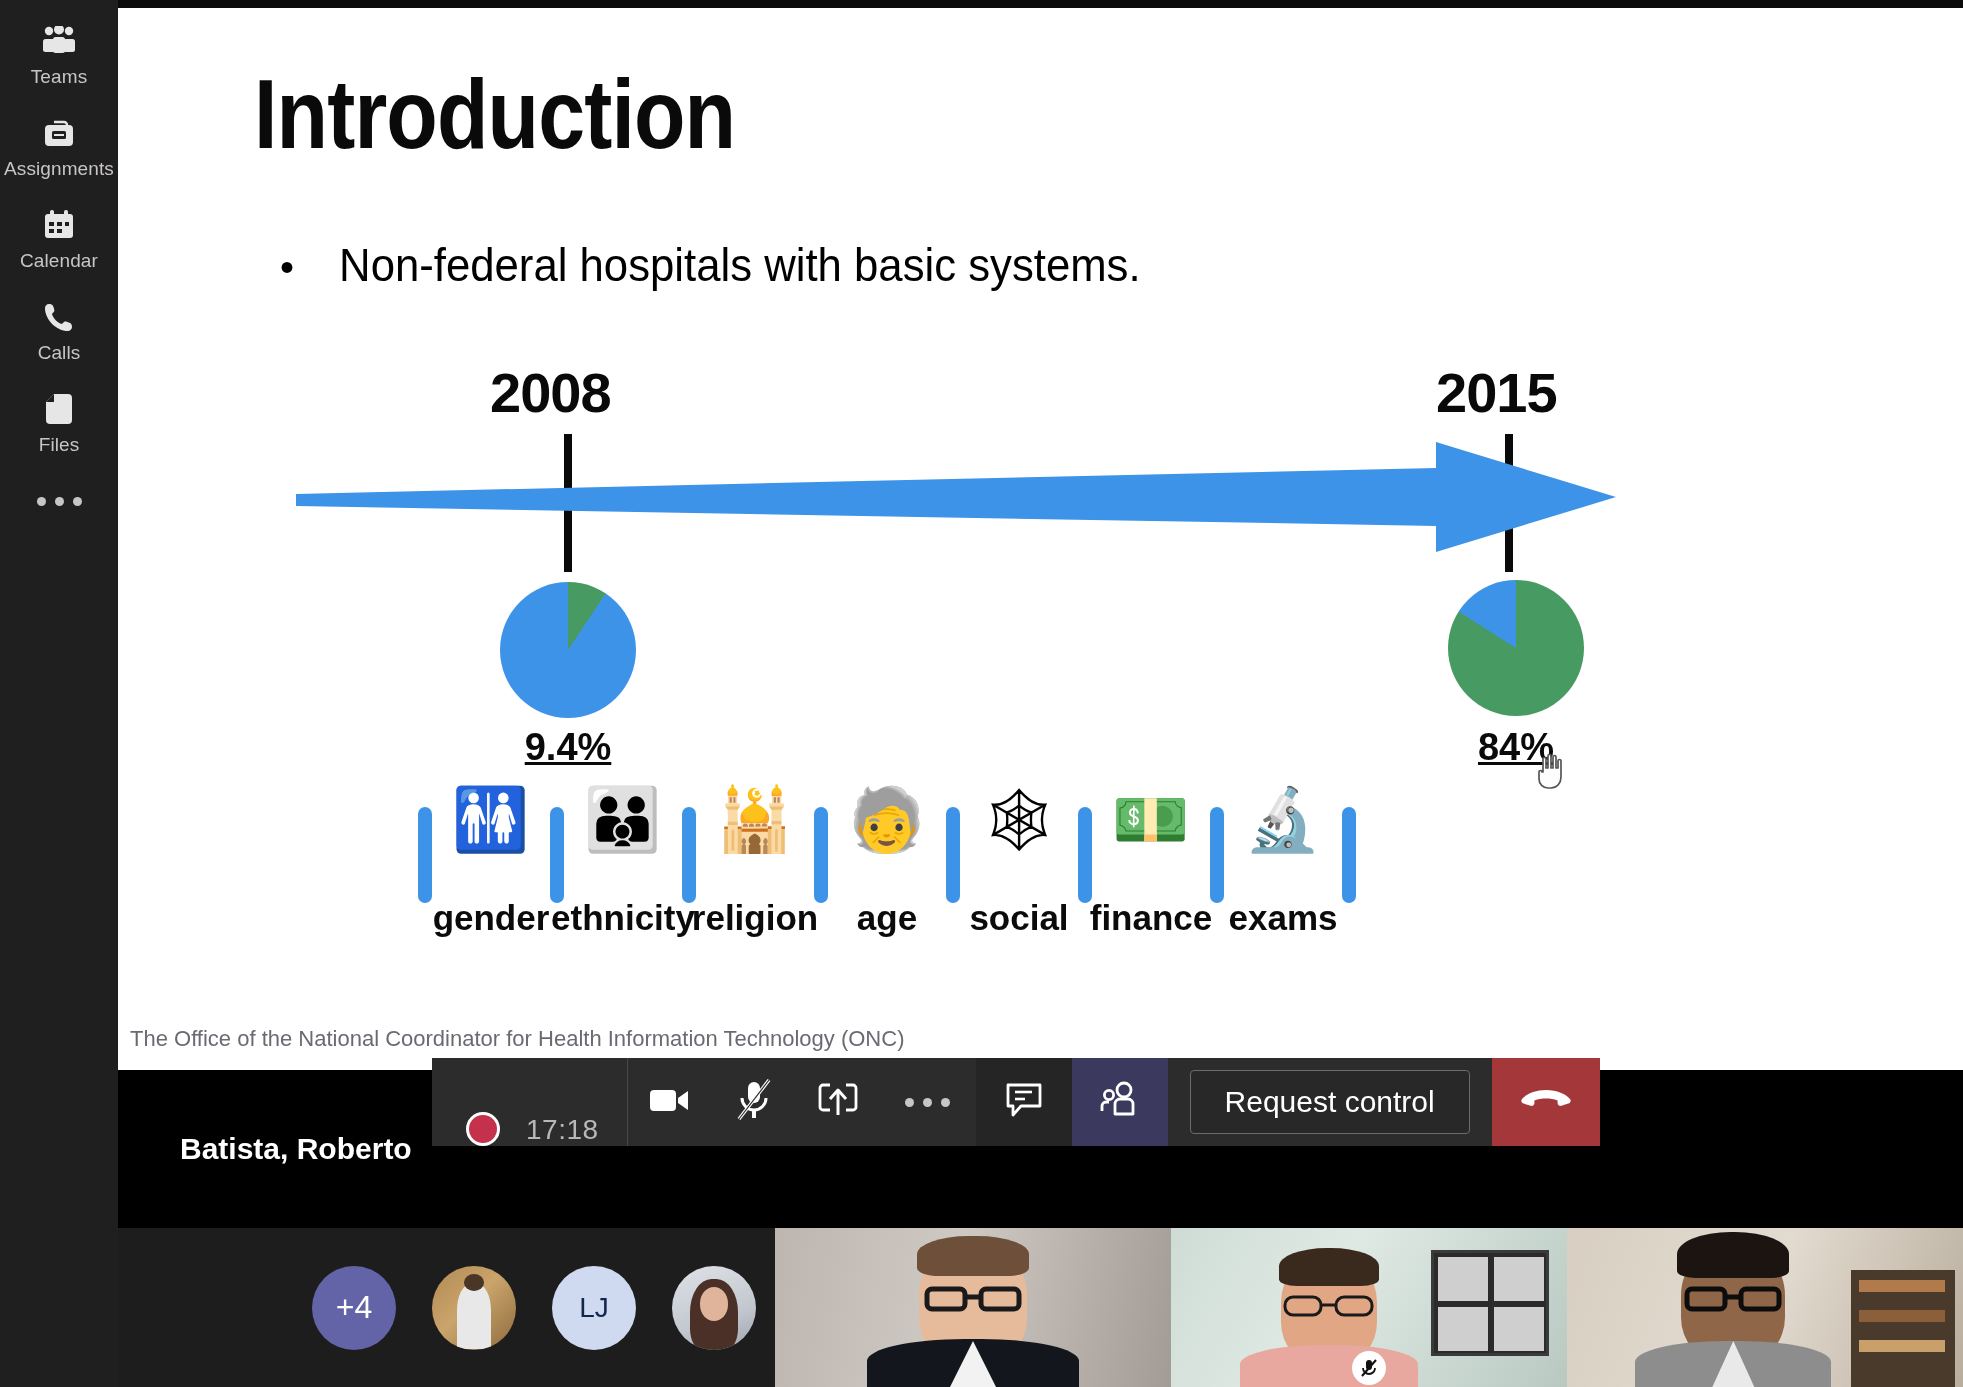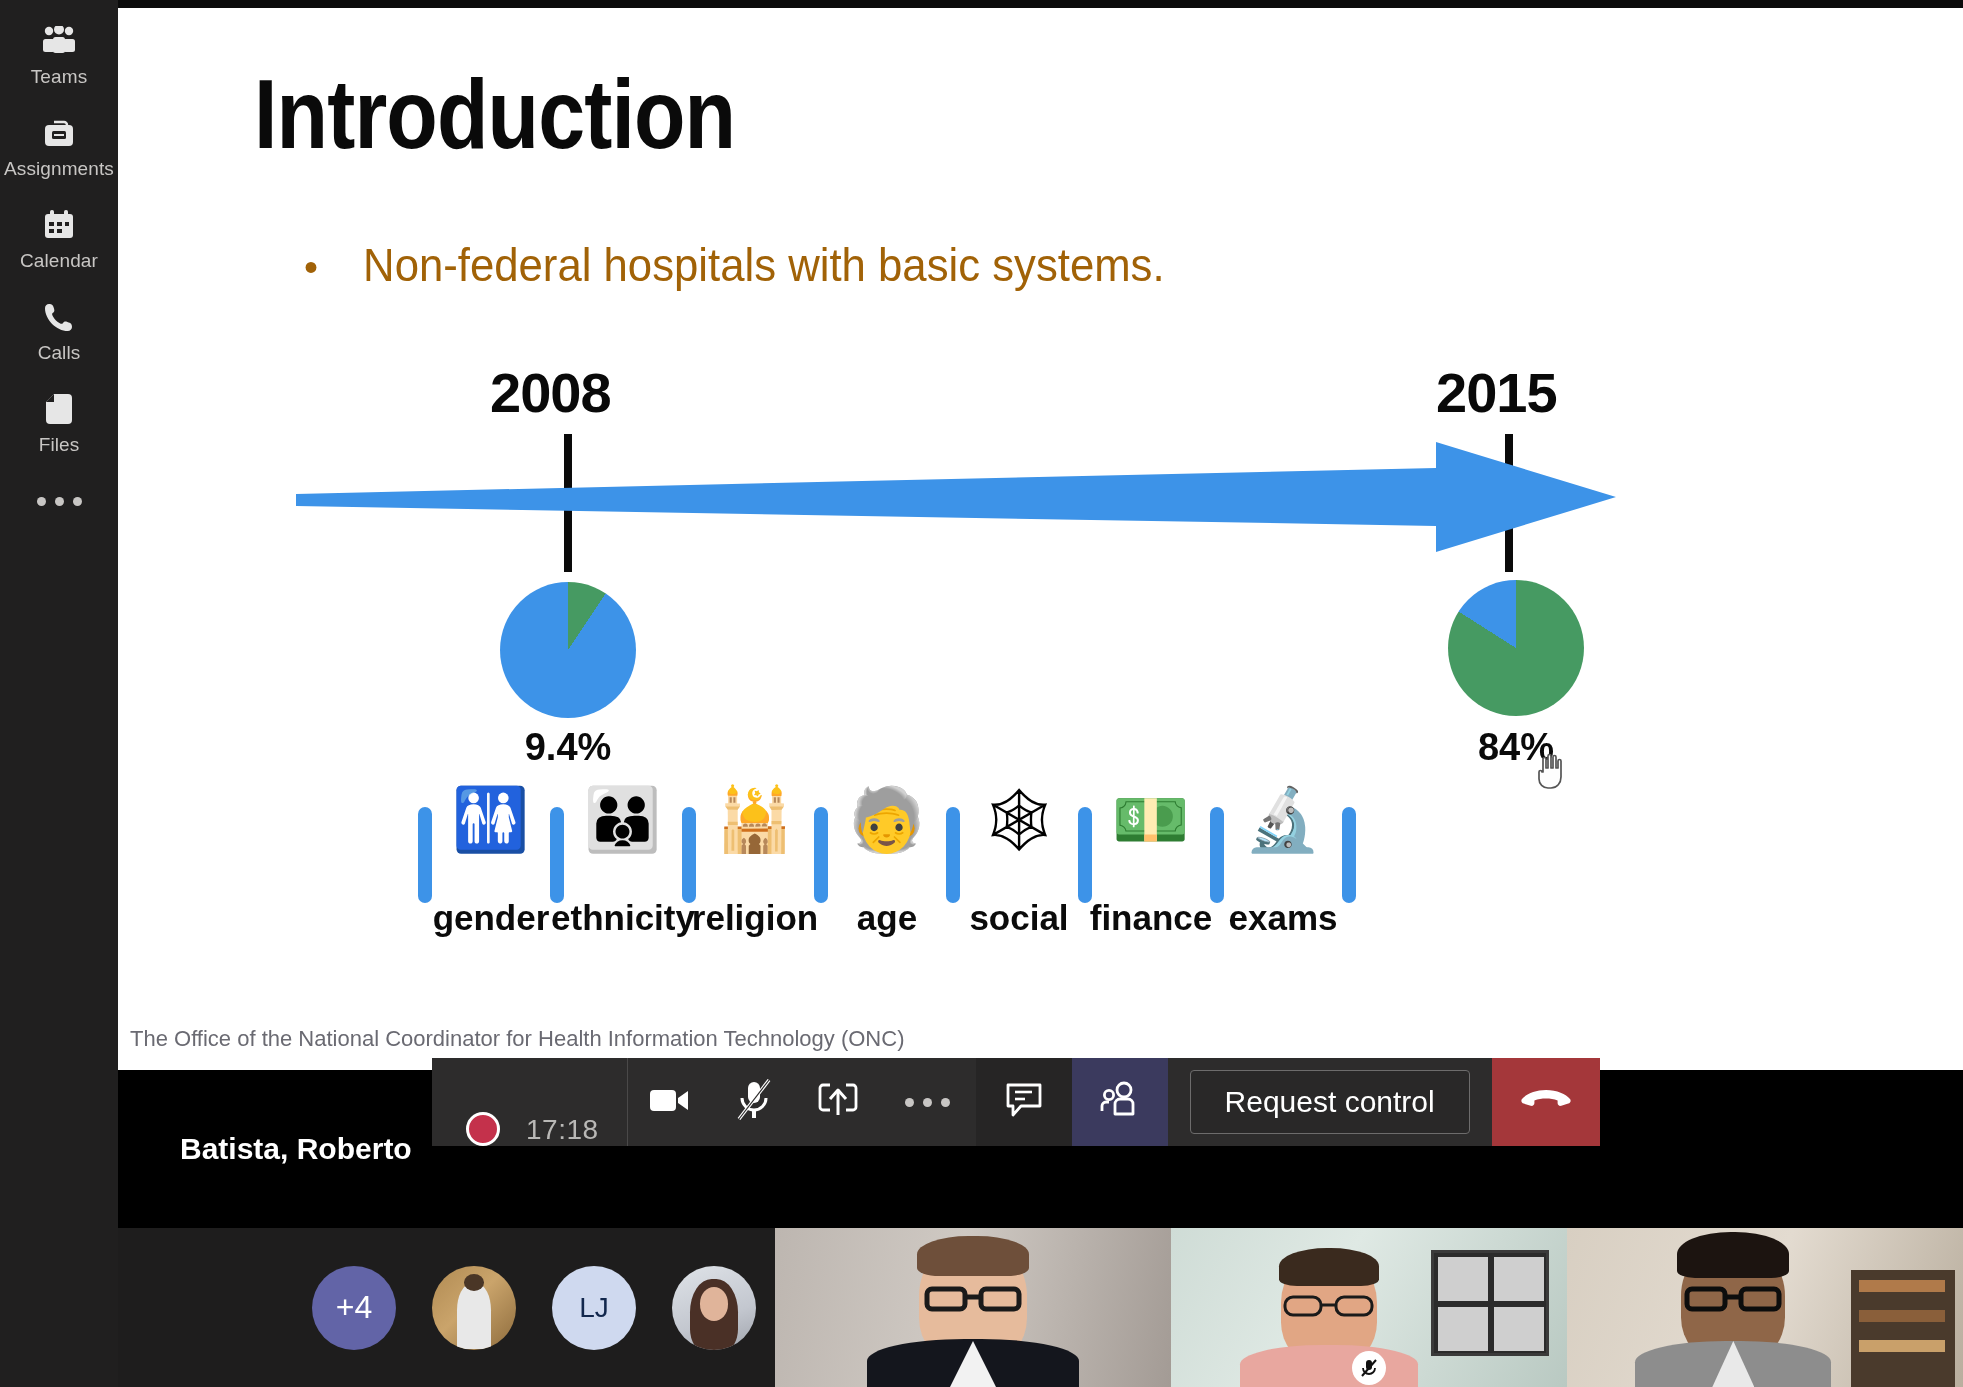--- a/index.html
+++ b/index.html
@@ -40,40 +40,41 @@
   #stage::before {
     content: ""; position: absolute; left: 0; top: 0; width: 100%; height: 8px; background: #0b0b0b;
   }
   .slide-title {
     position: absolute; left: 136px; top: 58px;
     font-size: 98px; font-weight: 700; color: #0a0a0a;
     font-family: "Liberation Sans Narrow", "Liberation Sans", sans-serif;
     transform: scaleX(.86); transform-origin: left center; letter-spacing: -1px;
   }
   .slide-bullet {
-    position: absolute; left: 186px; top: 238px;
-    font-size: 46px; color: #a16207; white-space: nowrap;
+    position: absolute; left: 162px; top: 238px;
+    font-size: 46px; color: #000000; white-space: nowrap;
   }
   .slide-bullet .bul { display: inline-block; width: 38px; font-size: 40px; }
   .slide-bullet .btxt { transform: scaleX(.95); display: inline-block; }
 
   
   .tl { position: absolute; left: 0; top: 0; width: 100%; height: 100%; }
   .year {
     position: absolute; font-size: 56px; font-weight: 700; color: #090909;
     font-family: "Liberation Sans Narrow", "Liberation Sans", sans-serif;
     letter-spacing: -1px;
   }
   .tick { position: absolute; width: 8px; background: #0a0a0a; }
   .arrow { position: absolute; }
   .pie { position: absolute; border-radius: 50%; }
   .pielbl {
     position: absolute; font-size: 38px; font-weight: 700; color: #0a0a0a;
     font-family: "Liberation Sans Narrow", "Liberation Sans", sans-serif;
     text-align: center;
+    text-decoration: underline;
   }
 
   
   .strip { position: absolute; left: 0; top: 772px; width: 100%; height: 220px; }
   .strip-row { position: absolute; left: 300px; top: 0; display: flex; align-items: center; }
   .sep { width: 14px; height: 96px; border-radius: 7px; background: #3d93e8; flex: none; }
   .strip-cell { width: 118px; display: flex; flex-direction: column; align-items: center; }
   .strip-cell .emo { font-size: 62px; line-height: 96px; height: 96px; display: flex; align-items: center; justify-content: center; }
   .strip-cell .cap {
     margin-top: 30px; font-size: 35px; font-weight: 700; color: #0b0b0b;

